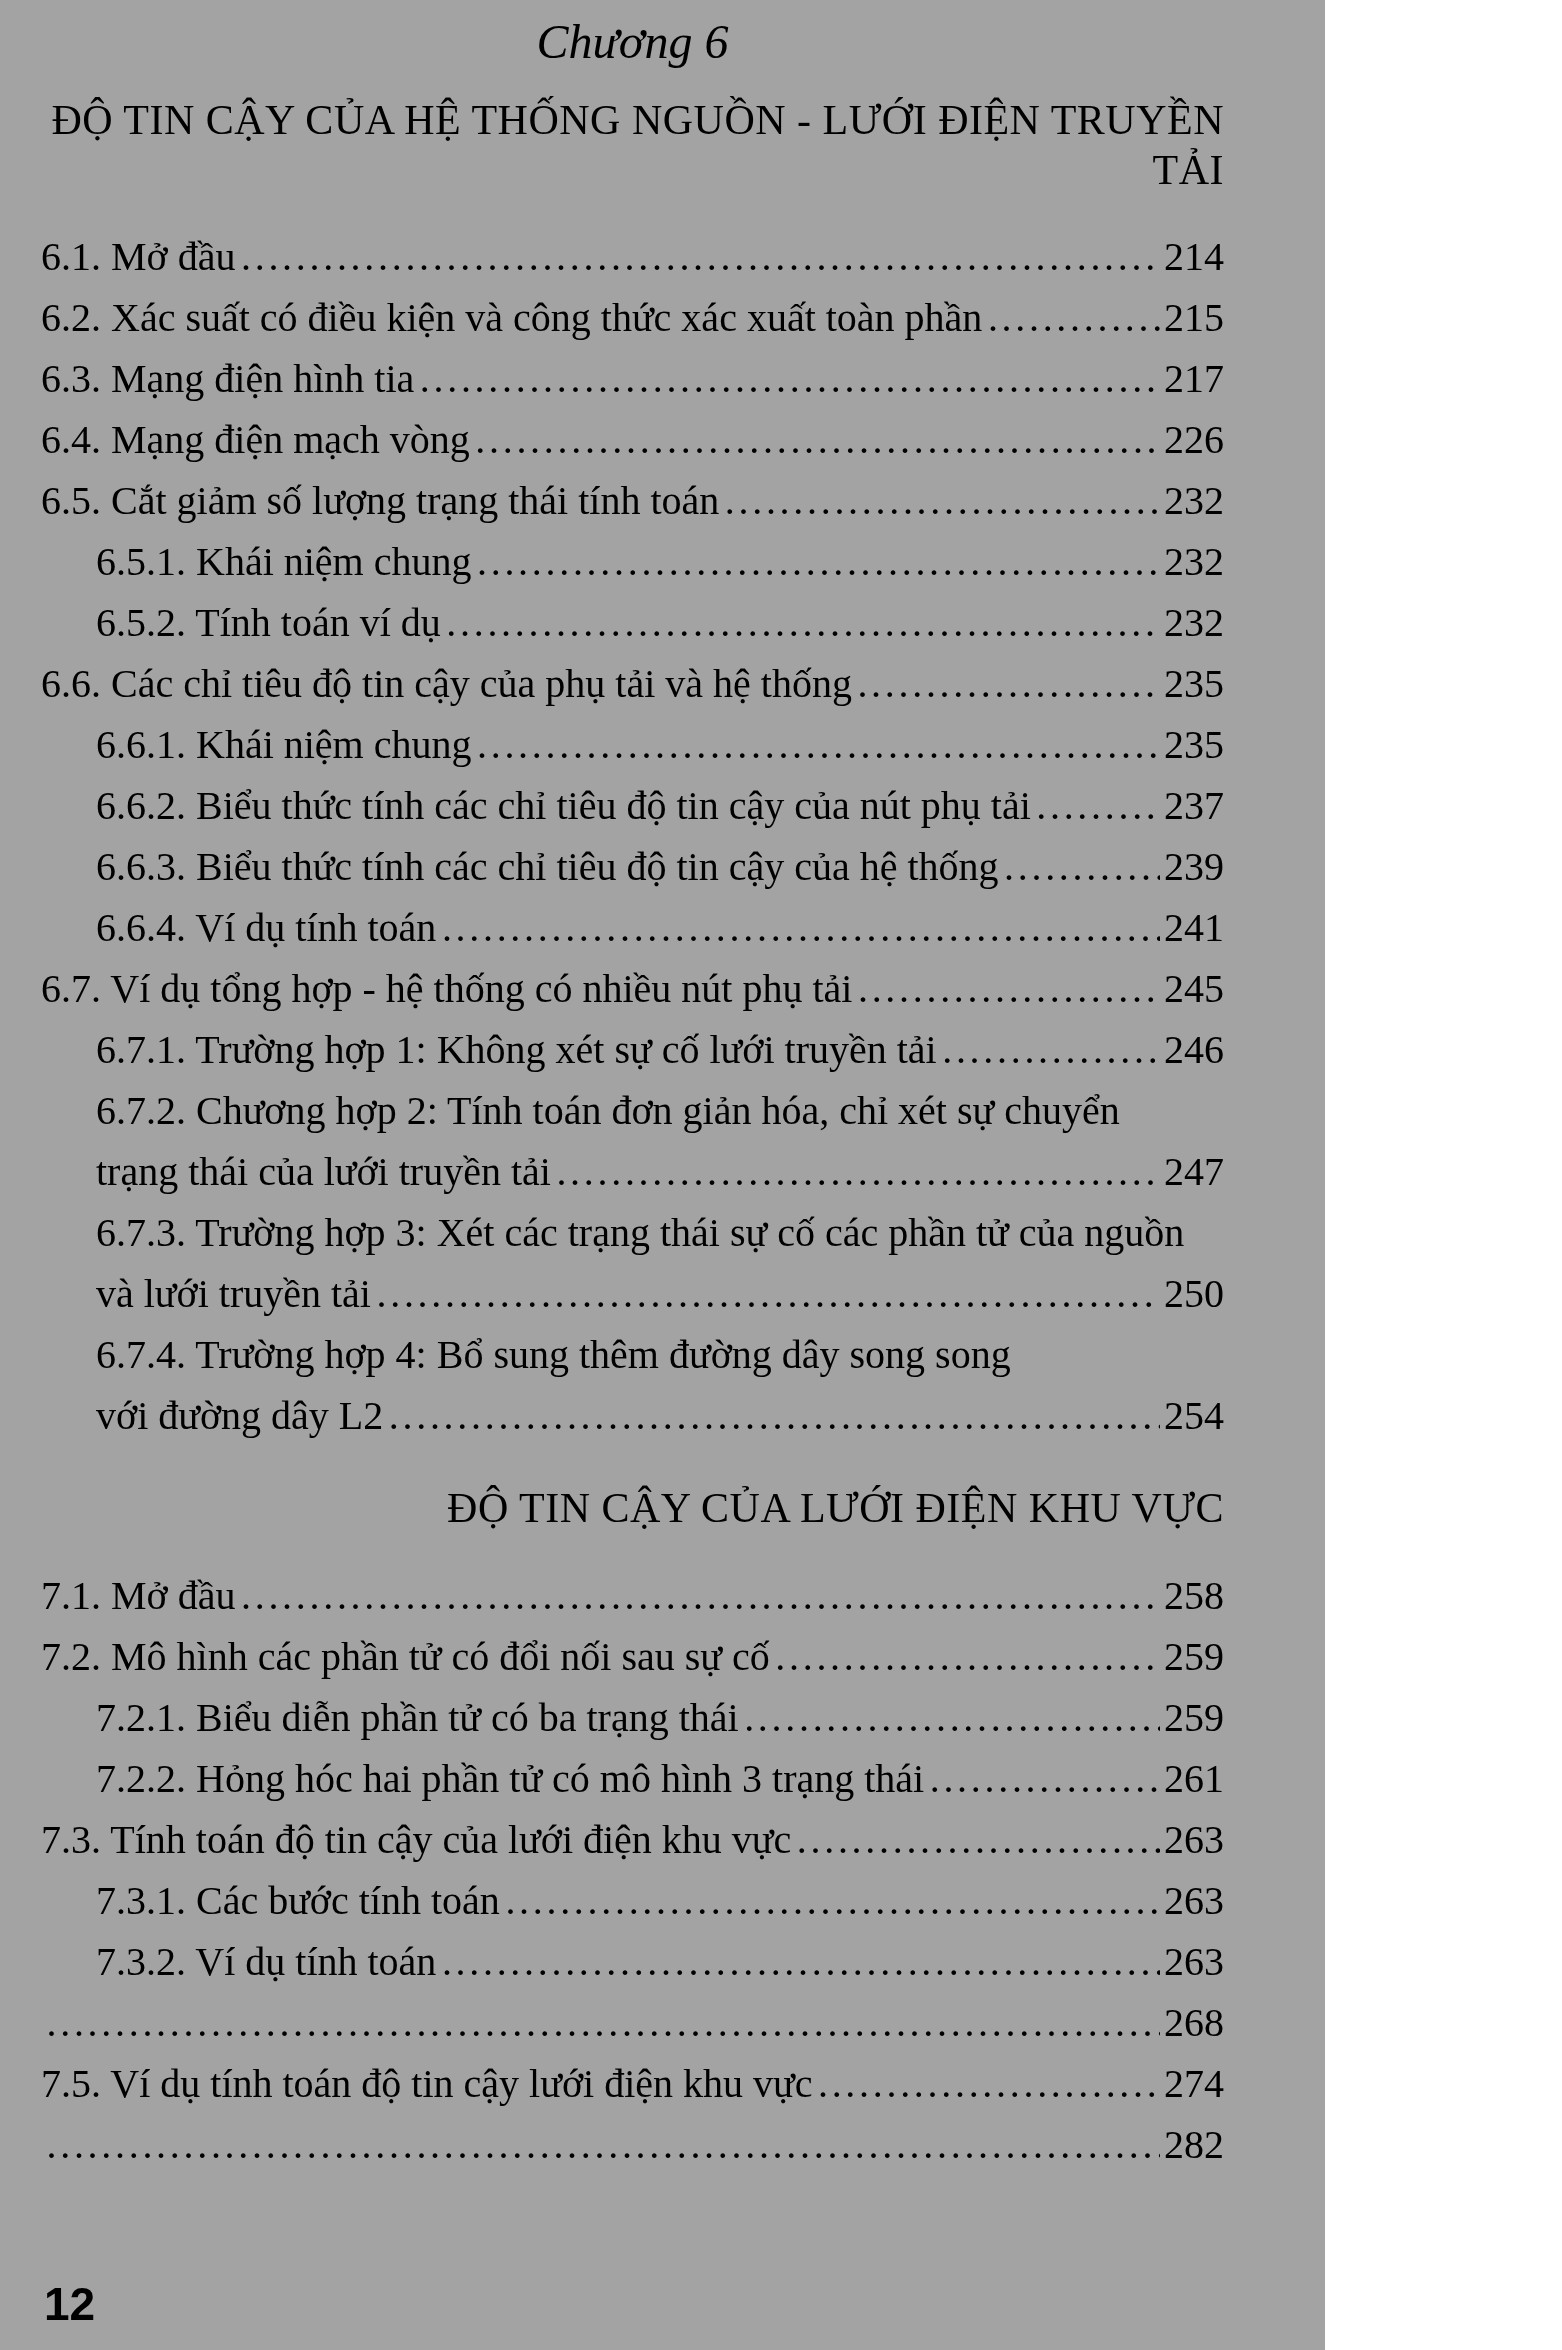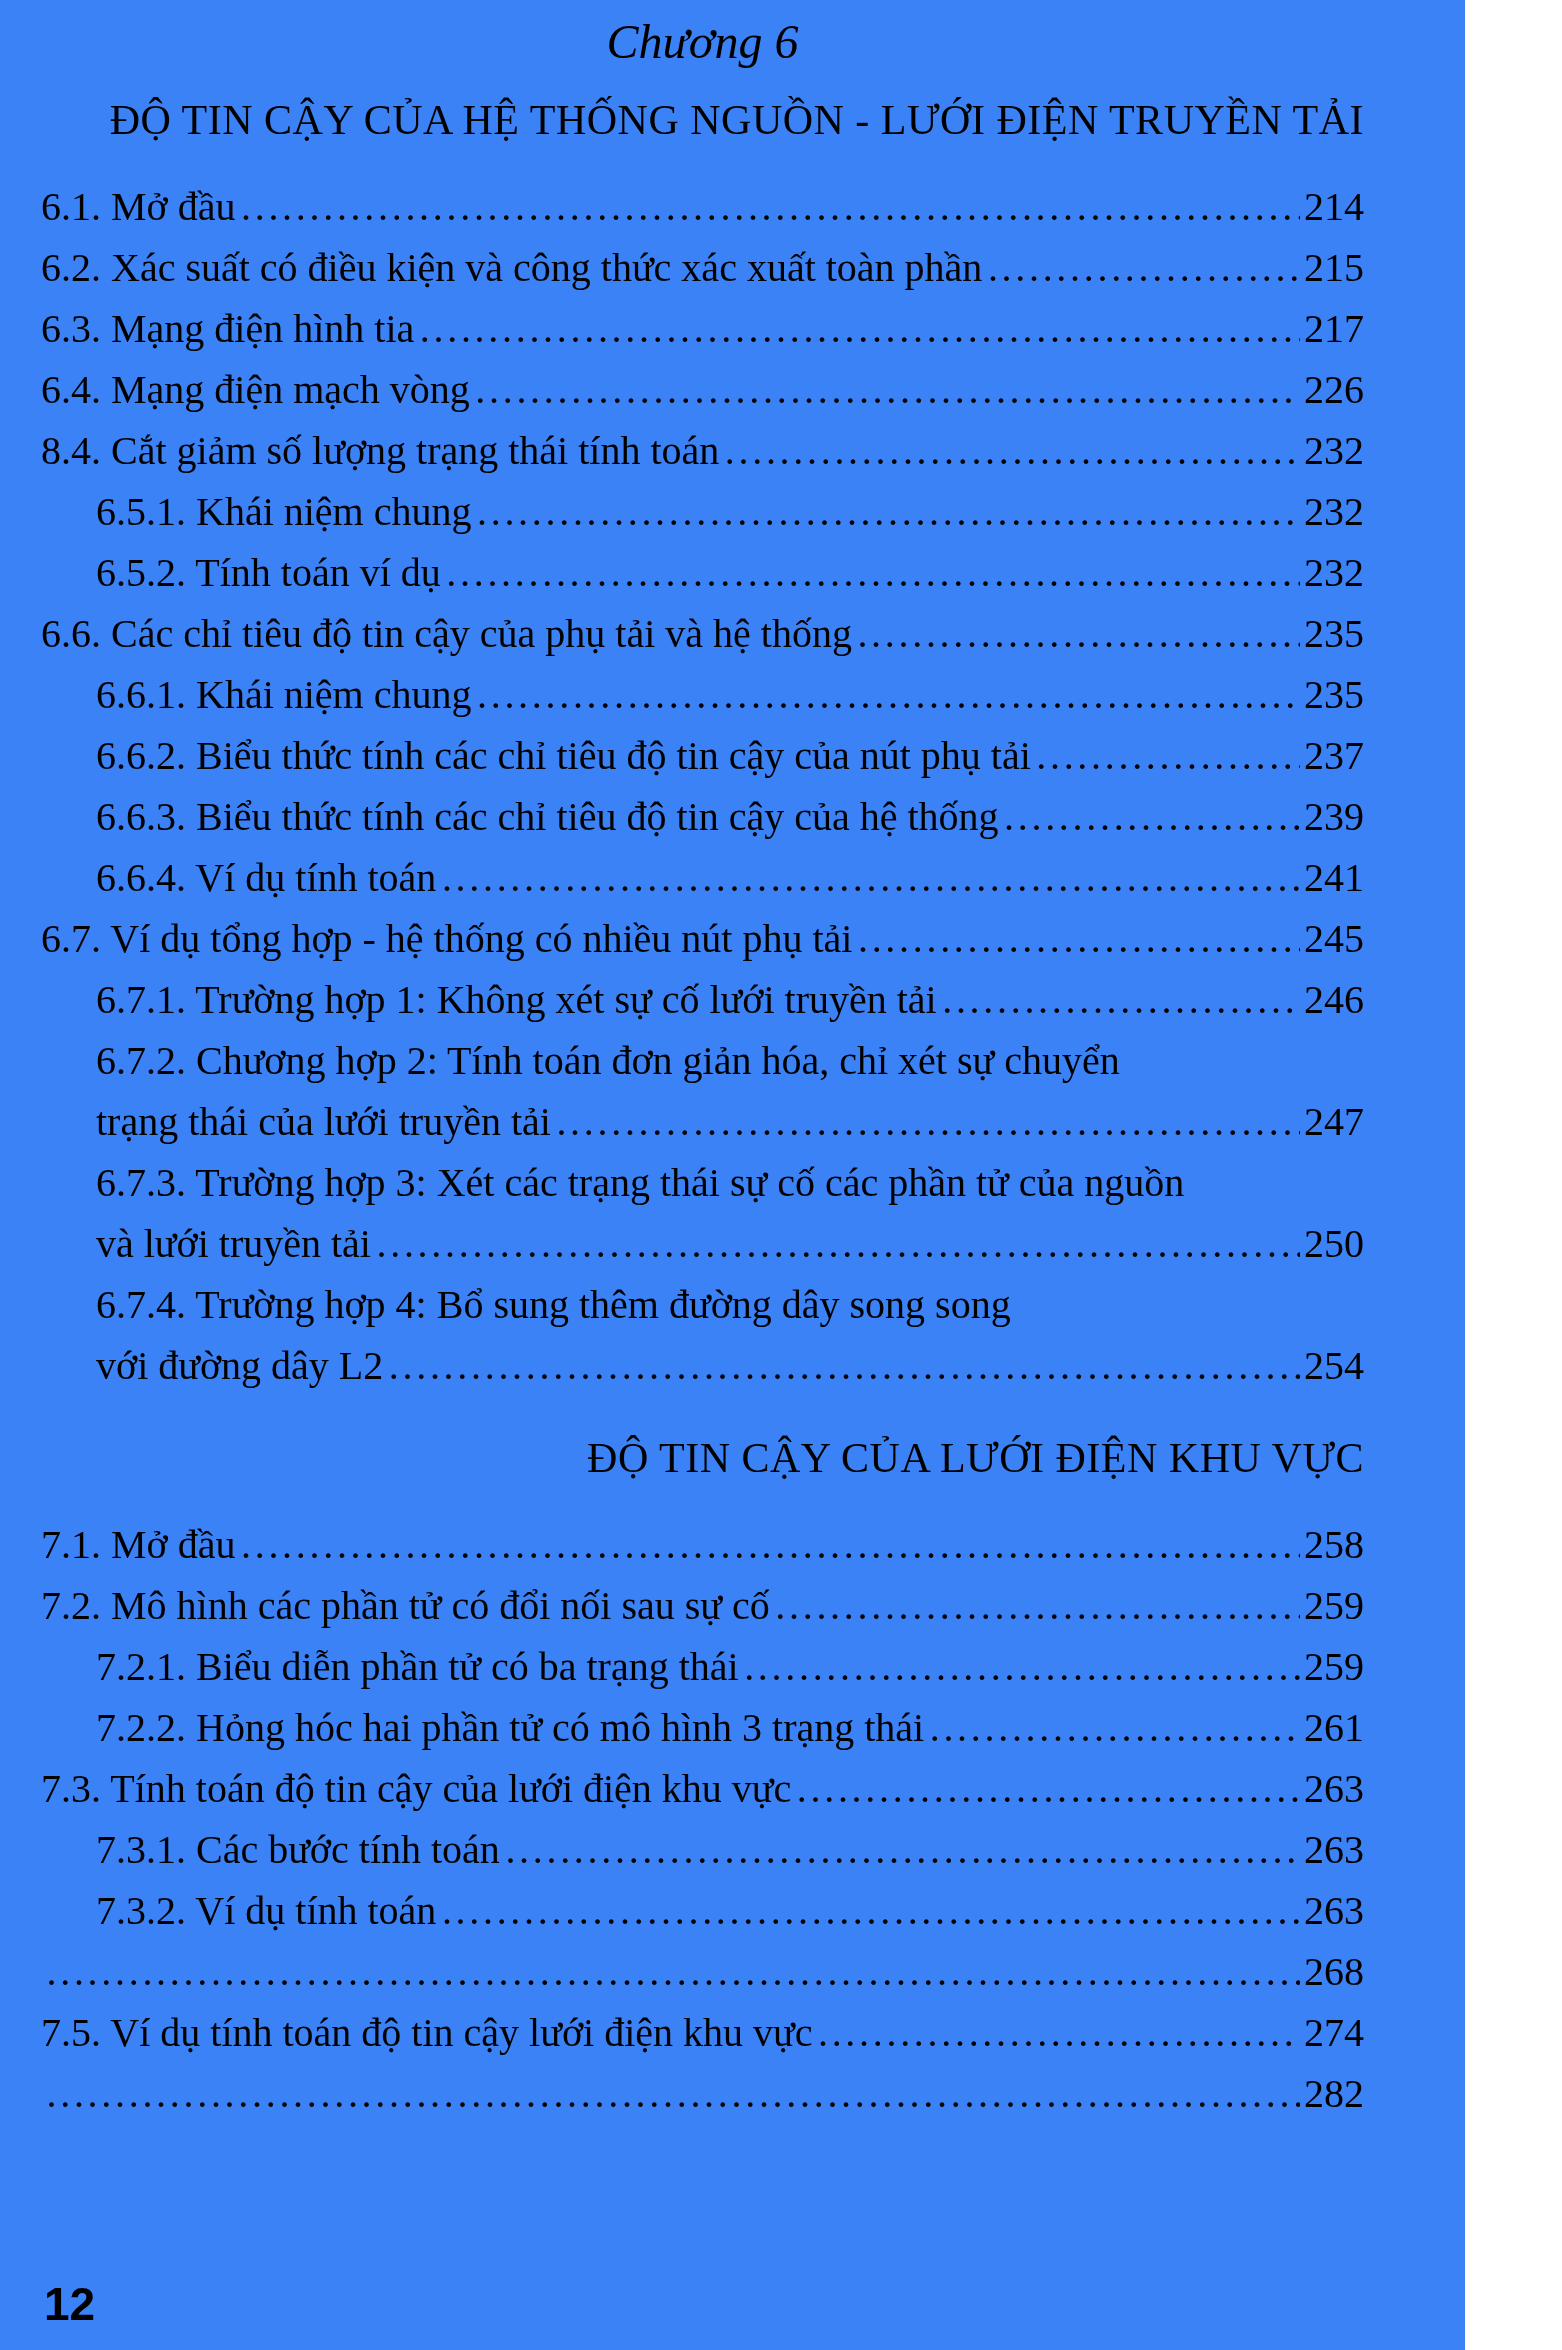--- a/index.html
+++ b/index.html
@@ -2,23 +2,23 @@
 <html style="font-size:14.7px"><head>
 <meta charset="utf-8">
 <style>
   html, body {
     margin: 0;
     padding: 0;
     background: #ffffff;
   }
   .page {
     position: relative;
-    width: 1465px;
+    width: 1325px;
     height: 2351px;
-    background: #3b82f6;
+    background: #a3a3a3;
     color: #000000;
     font-family: "Liberation Serif", "DejaVu Serif", serif;
     overflow: hidden;
   }
   .content {
     padding: 13px 101px 0 41px;
   }
   .chapter-label {
     margin: 0;
     text-align: center;
@@ -102,21 +102,21 @@
             <span class="toc-text">6.3. Mạng điện hình tia</span>
             <span class="leader"></span>
             <span class="pageno">217</span>
           </div>
           <div class="toc-row">
             <span class="toc-text">6.4. Mạng điện mạch vòng</span>
             <span class="leader"></span>
             <span class="pageno">226</span>
           </div>
           <div class="toc-row">
-            <span class="toc-text">8.4. Cắt giảm số lượng trạng thái tính toán</span>
+            <span class="toc-text">6.5. Cắt giảm số lượng trạng thái tính toán</span>
             <span class="leader"></span>
             <span class="pageno">232</span>
           </div>
           <div class="toc-row indent">
             <span class="toc-text">6.5.1. Khái niệm chung</span>
             <span class="leader"></span>
             <span class="pageno">232</span>
           </div>
           <div class="toc-row indent">
             <span class="toc-text">6.5.2. Tính toán ví dụ</span>

